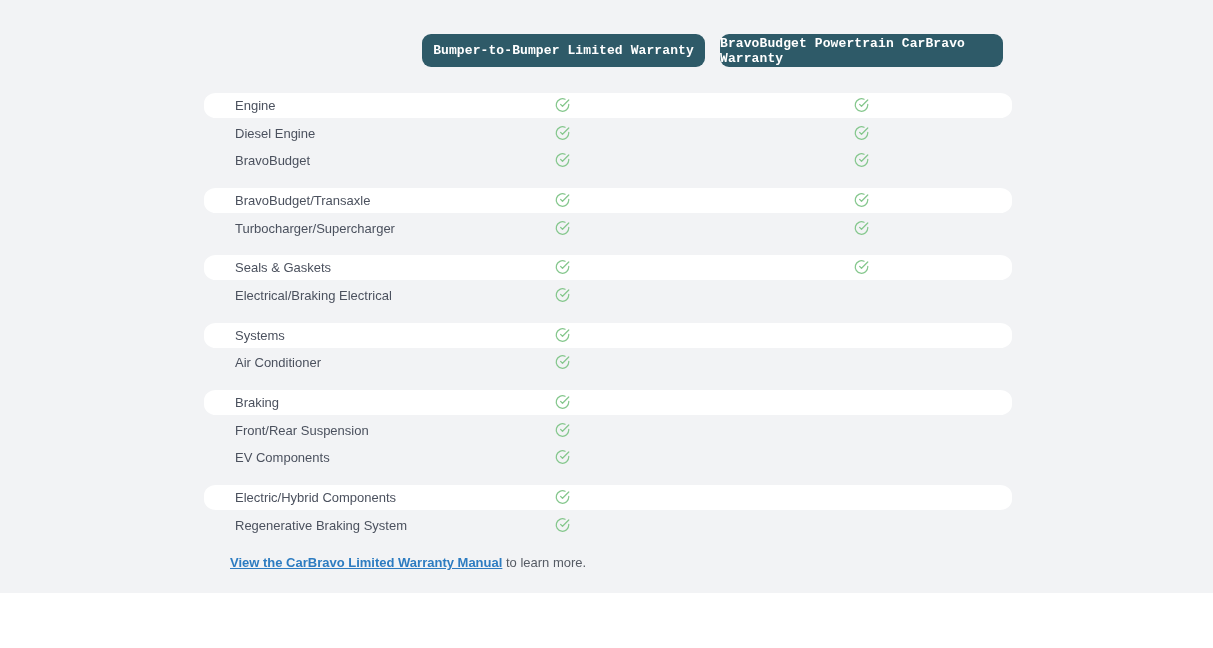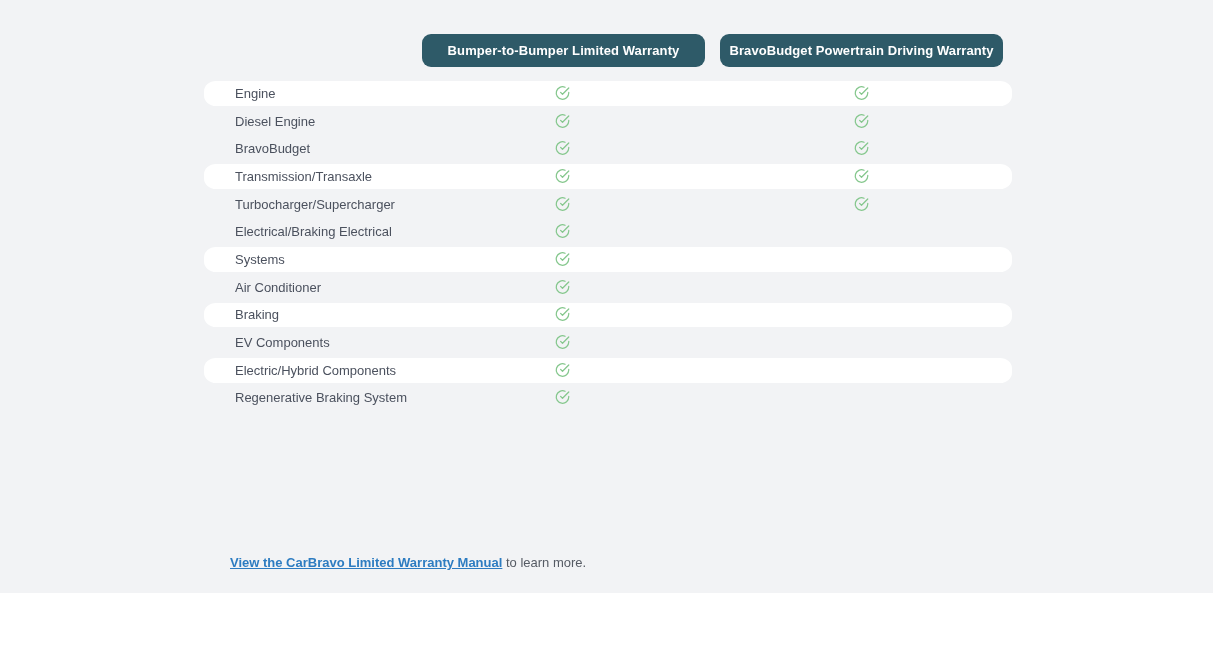--- a/index.html
+++ b/index.html
@@ -23,20 +23,21 @@
     width: 283px;
     border-radius: 9px;
     background: var(--pill-bg, #2e5a68);
     color: #ffffff;
     font-size: 13px;
     font-weight: bold;
     display: flex;
     align-items: center;
     justify-content: center;
     letter-spacing: 0.1px;
+    font-family: Liberation Mono, monospace;
   }
   .pill.col1 { left: 422px; }
   .pill.col2 { left: 720px; }
 
   
   .table {
     position: absolute;
     left: 204px;
     top: 79px;
     width: 808px;
@@ -45,20 +46,21 @@
     position: relative;
     height: 27.7px;
     display: flex;
     align-items: center;
   }
   .row.white {
     background: #ffffff;
     border-radius: 12px;
     background-clip: content-box;
     padding: 1.5px 0;
+    margin-top: 12px;
   }
   .row-label {
     position: absolute;
     left: 31px;
     top: 50%;
     transform: translateY(-50%);
     font-size: 13px;
     color: var(--label-color, #4b515e);
     white-space: nowrap;
   }
@@ -92,21 +94,21 @@
     cursor: pointer;
   }
 </style>
 </head>
 <body>
 
 <div class="band"></div>
 
 <div class="pill col1">Bumper-to-Bumper Limited Warranty</div>
 
-<div class="pill col2">BravoBudget Powertrain Driving Warranty</div>
+<div class="pill col2">BravoBudget Powertrain CarBravo Warranty</div>
 
 <div class="table" id="rows-container">
     <div class="row white">
     <span class="row-label">Engine</span>
     <span class="check c1">
       <svg viewBox="0 0 24 24" fill="none" stroke="#85c78d" stroke-width="2" stroke-linecap="round" stroke-linejoin="round">
         <path d="M22 11.08V12a10 10 0 1 1-5.93-9.14"></path>
         <polyline points="22 4 12 14.01 9 11.01"></polyline>
       </svg>
     </span>
@@ -141,21 +143,21 @@
       </svg>
     </span>
     <span class="check c2">
       <svg viewBox="0 0 24 24" fill="none" stroke="#85c78d" stroke-width="2" stroke-linecap="round" stroke-linejoin="round">
         <path d="M22 11.08V12a10 10 0 1 1-5.93-9.14"></path>
         <polyline points="22 4 12 14.01 9 11.01"></polyline>
       </svg>
     </span>
   </div>
     <div class="row white">
-    <span class="row-label">Transmission/Transaxle</span>
+    <span class="row-label">BravoBudget/Transaxle</span>
     <span class="check c1">
       <svg viewBox="0 0 24 24" fill="none" stroke="#85c78d" stroke-width="2" stroke-linecap="round" stroke-linejoin="round">
         <path d="M22 11.08V12a10 10 0 1 1-5.93-9.14"></path>
         <polyline points="22 4 12 14.01 9 11.01"></polyline>
       </svg>
     </span>
     <span class="check c2">
       <svg viewBox="0 0 24 24" fill="none" stroke="#85c78d" stroke-width="2" stroke-linecap="round" stroke-linejoin="round">
         <path d="M22 11.08V12a10 10 0 1 1-5.93-9.14"></path>
         <polyline points="22 4 12 14.01 9 11.01"></polyline>
@@ -170,20 +172,35 @@
         <polyline points="22 4 12 14.01 9 11.01"></polyline>
       </svg>
     </span>
     <span class="check c2">
       <svg viewBox="0 0 24 24" fill="none" stroke="#85c78d" stroke-width="2" stroke-linecap="round" stroke-linejoin="round">
         <path d="M22 11.08V12a10 10 0 1 1-5.93-9.14"></path>
         <polyline points="22 4 12 14.01 9 11.01"></polyline>
       </svg>
     </span>
   </div>
+    <div class="row white">
+    <span class="row-label">Seals &amp; Gaskets</span>
+    <span class="check c1">
+      <svg viewBox="0 0 24 24" fill="none" stroke="#85c78d" stroke-width="2" stroke-linecap="round" stroke-linejoin="round">
+        <path d="M22 11.08V12a10 10 0 1 1-5.93-9.14"></path>
+        <polyline points="22 4 12 14.01 9 11.01"></polyline>
+      </svg>
+    </span>
+    <span class="check c2">
+      <svg viewBox="0 0 24 24" fill="none" stroke="#85c78d" stroke-width="2" stroke-linecap="round" stroke-linejoin="round">
+        <path d="M22 11.08V12a10 10 0 1 1-5.93-9.14"></path>
+        <polyline points="22 4 12 14.01 9 11.01"></polyline>
+      </svg>
+    </span>
+  </div>
     <div class="row">
     <span class="row-label">Electrical/Braking Electrical</span>
     <span class="check c1">
       <svg viewBox="0 0 24 24" fill="none" stroke="#85c78d" stroke-width="2" stroke-linecap="round" stroke-linejoin="round">
         <path d="M22 11.08V12a10 10 0 1 1-5.93-9.14"></path>
         <polyline points="22 4 12 14.01 9 11.01"></polyline>
       </svg>
     </span>
 
   </div>
@@ -202,20 +219,30 @@
     <span class="check c1">
       <svg viewBox="0 0 24 24" fill="none" stroke="#85c78d" stroke-width="2" stroke-linecap="round" stroke-linejoin="round">
         <path d="M22 11.08V12a10 10 0 1 1-5.93-9.14"></path>
         <polyline points="22 4 12 14.01 9 11.01"></polyline>
       </svg>
     </span>
 
   </div>
     <div class="row white">
     <span class="row-label">Braking</span>
+    <span class="check c1">
+      <svg viewBox="0 0 24 24" fill="none" stroke="#85c78d" stroke-width="2" stroke-linecap="round" stroke-linejoin="round">
+        <path d="M22 11.08V12a10 10 0 1 1-5.93-9.14"></path>
+        <polyline points="22 4 12 14.01 9 11.01"></polyline>
+      </svg>
+    </span>
+
+  </div>
+    <div class="row">
+    <span class="row-label">Front/Rear Suspension</span>
     <span class="check c1">
       <svg viewBox="0 0 24 24" fill="none" stroke="#85c78d" stroke-width="2" stroke-linecap="round" stroke-linejoin="round">
         <path d="M22 11.08V12a10 10 0 1 1-5.93-9.14"></path>
         <polyline points="22 4 12 14.01 9 11.01"></polyline>
       </svg>
     </span>
 
   </div>
     <div class="row">
     <span class="row-label">EV Components</span>

